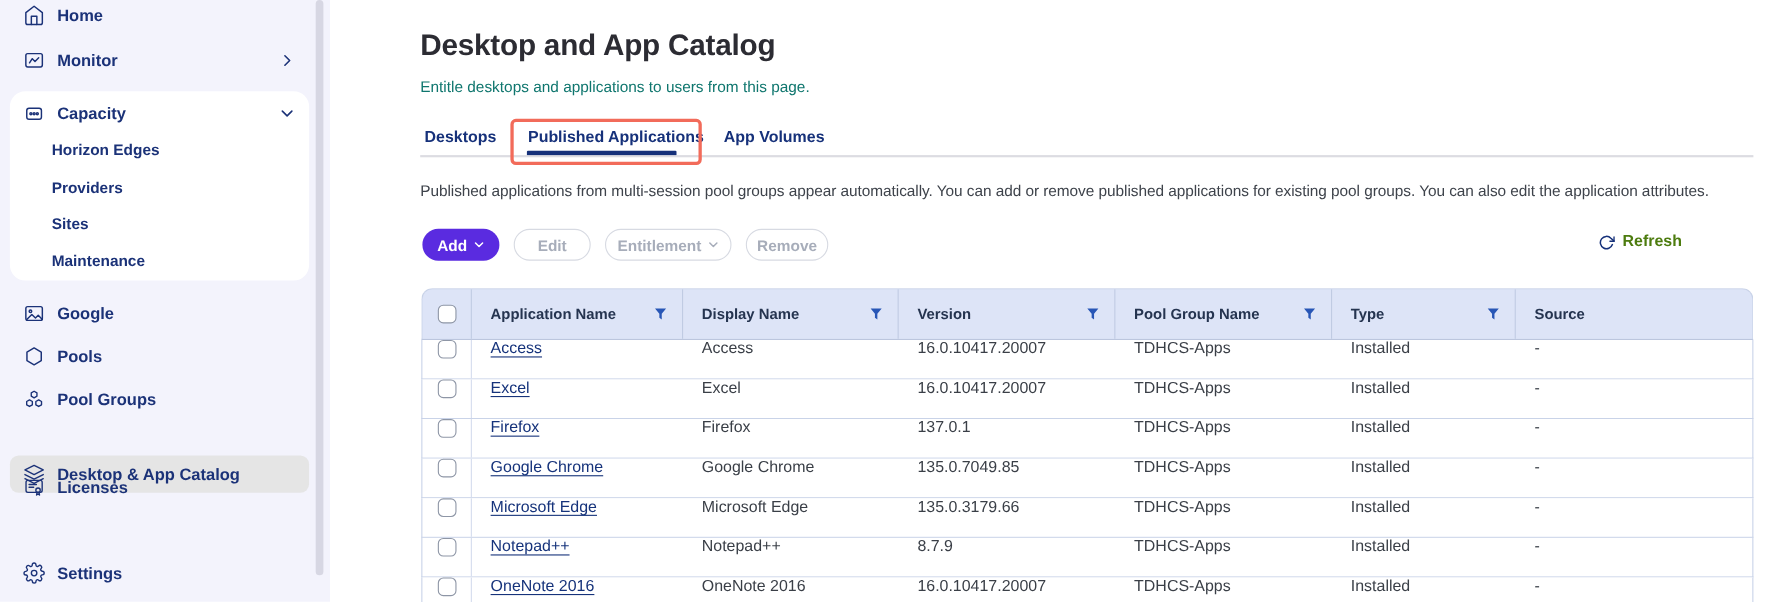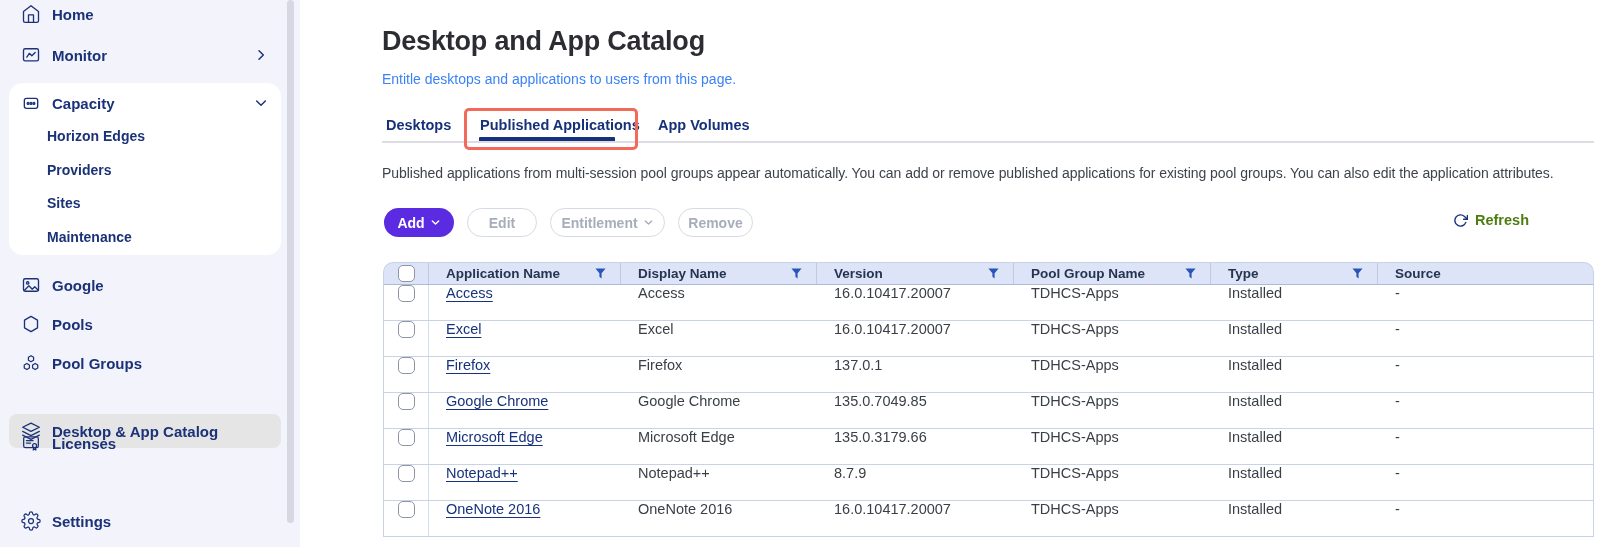--- a/index.html
+++ b/index.html
@@ -15,21 +15,21 @@
   .nav-item.selected { background:#e5e5e5;margin-top:28px; }
   .sub-item { position:absolute; left:9px; width:272px; height:28px; display:flex; align-items:center;
               padding-left:38px; color:#1b3278; font-size:14px; font-weight:700; cursor:pointer; }
   .side-card { position:absolute; left:9px; top:83px; width:272px; height:172px; background:#fff; border-radius:14px; }
   .side-scrollbar { position:absolute; left:287px; top:0; width:7px; height:523px; background:#d7d7e3; border-radius:4px; }
   svg.stroke { fill:none; stroke:#1b3278; stroke-width:1.6; stroke-linecap:round; stroke-linejoin:round; }
 
   
   .main { position:absolute; left:382px; top:0; width:1212px; height:547px; }
   .page-title { position:absolute; top:26px; left:0; font-size:27px; font-weight:700; color:#2c2c33; letter-spacing:-0.2px; }
-  .page-subtitle { position:absolute; top:71px; left:0; font-size:14px; color:#3b82f6; }
+  .page-subtitle { position:absolute; top:71px; left:0; font-size:14px; color:#0f766e; }
 
   .tab { position:absolute; top:117px; font-size:14.5px; font-weight:700; color:#16317a; cursor:pointer; white-space:nowrap; }
   .tab-desktops { left:4px; } .tab-published { left:98px; } .tab-volumes { left:276px; }
   .tab-underline { position:absolute; top:137px; left:97px; width:136px; height:5px; background:#16317a; border-radius:1px; }
   .tabs-divider { position:absolute; top:141px; left:0; width:1212px; height:1.5px; background:#dcdce2; }
   .annotation-box { position:absolute; left:82px; top:108px; width:174px; height:42px;
                     border:3.5px solid #f26b5a; border-radius:5px; z-index:5; pointer-events:none; }
 
   .page-desc { position:absolute; top:165px; left:0; font-size:14px; color:#3e434b; white-space:nowrap; letter-spacing:-0.05px; }
 
@@ -38,21 +38,21 @@
   .btn-add { left:2px; width:70px; background:#5a2be0; color:#fff; border:none; }
   .btn-ghost { background:#fff; border:1.5px solid #d7dae2; color:#a7adba; cursor:default; }
   .btn-edit { left:85px; width:70px; }
   .btn-entitlement { left:168px; width:115px; }
   .btn-remove { left:296px; width:75px; }
   .refresh { position:absolute; top:212px; left:1071px; display:flex; align-items:center; gap:7px;
              color:#4d7c0f; font-size:14.5px; font-weight:700; cursor:pointer; }
 
   
   .table { position:absolute; top:262px; left:1px; width:1211px; }
-  .thead { display:flex; height:23px; background:#dde4f7; border:1px solid #c9d3e8; border-bottom:1px solid #adbad8;
+  .thead { display:flex; height:47px; background:#dde4f7; border:1px solid #c9d3e8; border-bottom:1px solid #adbad8;
            border-radius:10px 10px 0 0; }
   .th { display:flex; align-items:center; justify-content:space-between; height:100%;
         padding:0 14px 0 17px; font-size:13.5px; font-weight:700; color:#253450; border-right:1px solid #c0cbe3; }
   .th:last-child { border-right:none; }
   .tr { display:flex; height:36px; background:#fff; border-left:1px solid #c9d3e8; border-right:1px solid #c9d3e8;
         border-bottom:1px solid #c9d3e8; }
   .td { display:flex; align-items:flex-start; height:100%; padding-left:17px; font-size:14.5px; color:#3a3f47; }
   .col-select { width:45px; justify-content:center; padding:0; flex:none; }
   .th.col-select { border-right:1px solid #c0cbe3; }
   .td.col-select { border-right:1px solid #d4dcee; }

